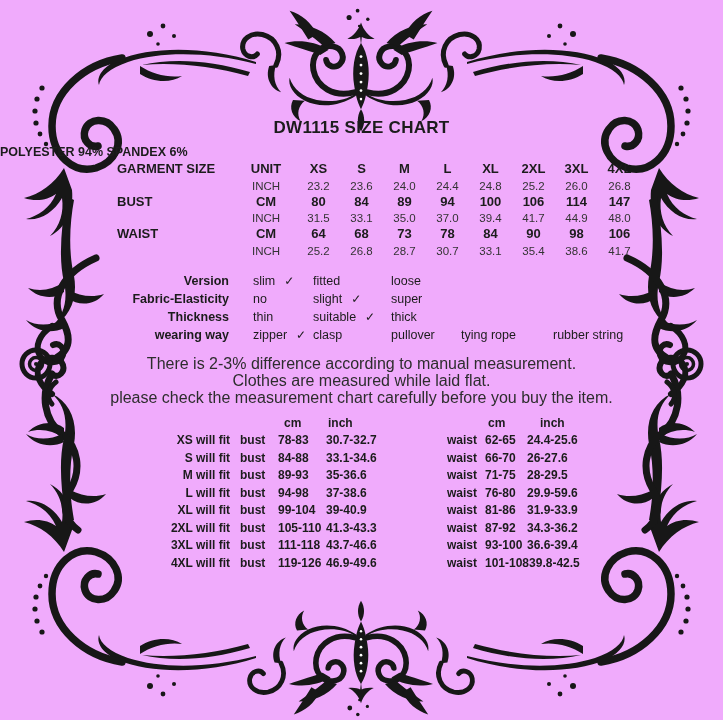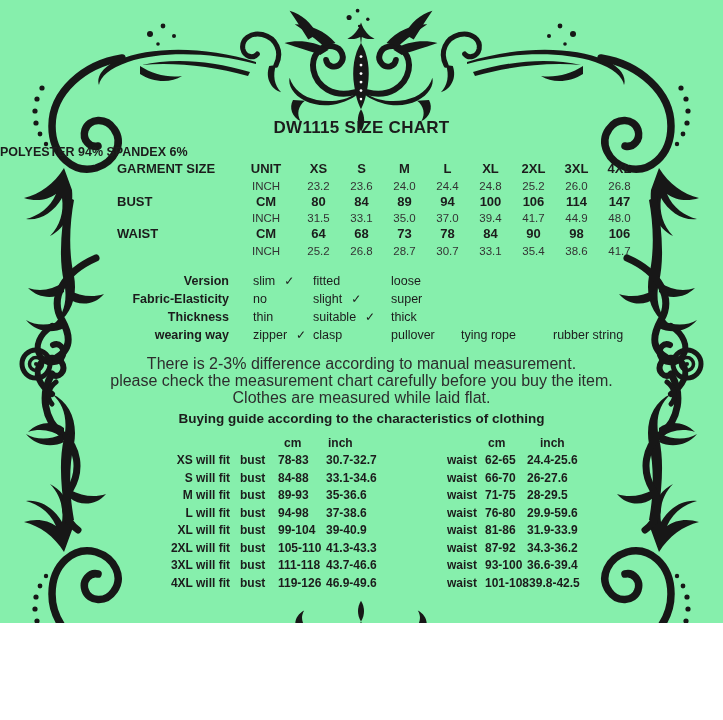--- a/index.html
+++ b/index.html
@@ -1,18 +1,18 @@
 <!DOCTYPE html>
 <html><head>
 <meta charset="utf-8">
 <style>
   *{box-sizing:border-box;margin:0;padding:0}
   html,body{width:723px;height:720px}
   body{font-family:"Liberation Sans",sans-serif;background:#fff;color:#1c1c1c;overflow:hidden}
-  .page{position:relative;width:723px;height:623px;background:#86efac;overflow:hidden}
+  .page{position:relative;width:723px;height:720px;background:#f0abfc;overflow:hidden}
   .frame{position:absolute;left:0;top:0;width:723px;height:720px;z-index:1}
   .content{position:relative;z-index:2;padding-top:118px}
   .title{text-align:center;font-size:17px;font-weight:700;letter-spacing:.3px}
   .subtitle{margin-top:7px;font-size:12.5px;font-weight:700}
   table.size-table{margin:2px 0 0 117px;border-collapse:collapse}
   .size-table th,.size-table td{padding:0;font-size:13px;line-height:16.5px;white-space:nowrap;text-align:center}
   .size-table .lbl{width:118px;text-align:left;font-weight:700}
   .size-table .unit{width:62px}
   .size-table .v{width:43px}
   .size-table thead th{font-weight:700}
@@ -266,25 +266,24 @@
             </span>
             <span class="opt o4">
               <span>rubber string</span>
             </span>
           </span>
         </div>
       </div>
 
     <div class="notes" id="notes">
         <div class="note-line">There is 2-3% difference according to manual measurement.</div>
+        <div class="note-line">Clothes are measured while laid flat.</div>
         <div class="note-line">please check the measurement chart carefully before you buy the item.</div>
-        <div class="note-line">Clothes are measured while laid flat.</div>
       </div>
 
-    <div class="guide-heading">Buying guide according to the characteristics of clothing</div>
 
     <div class="guide">
       <div class="g-row g-head">
         <span class="g-size"></span>
         <span class="g-bust"></span>
         <span class="g-cm">cm</span>
         <span class="g-inch">inch</span>
         <span class="g-spacer"></span>
         <span class="g-waist"></span>
         <span class="g-cm2">cm</span>

